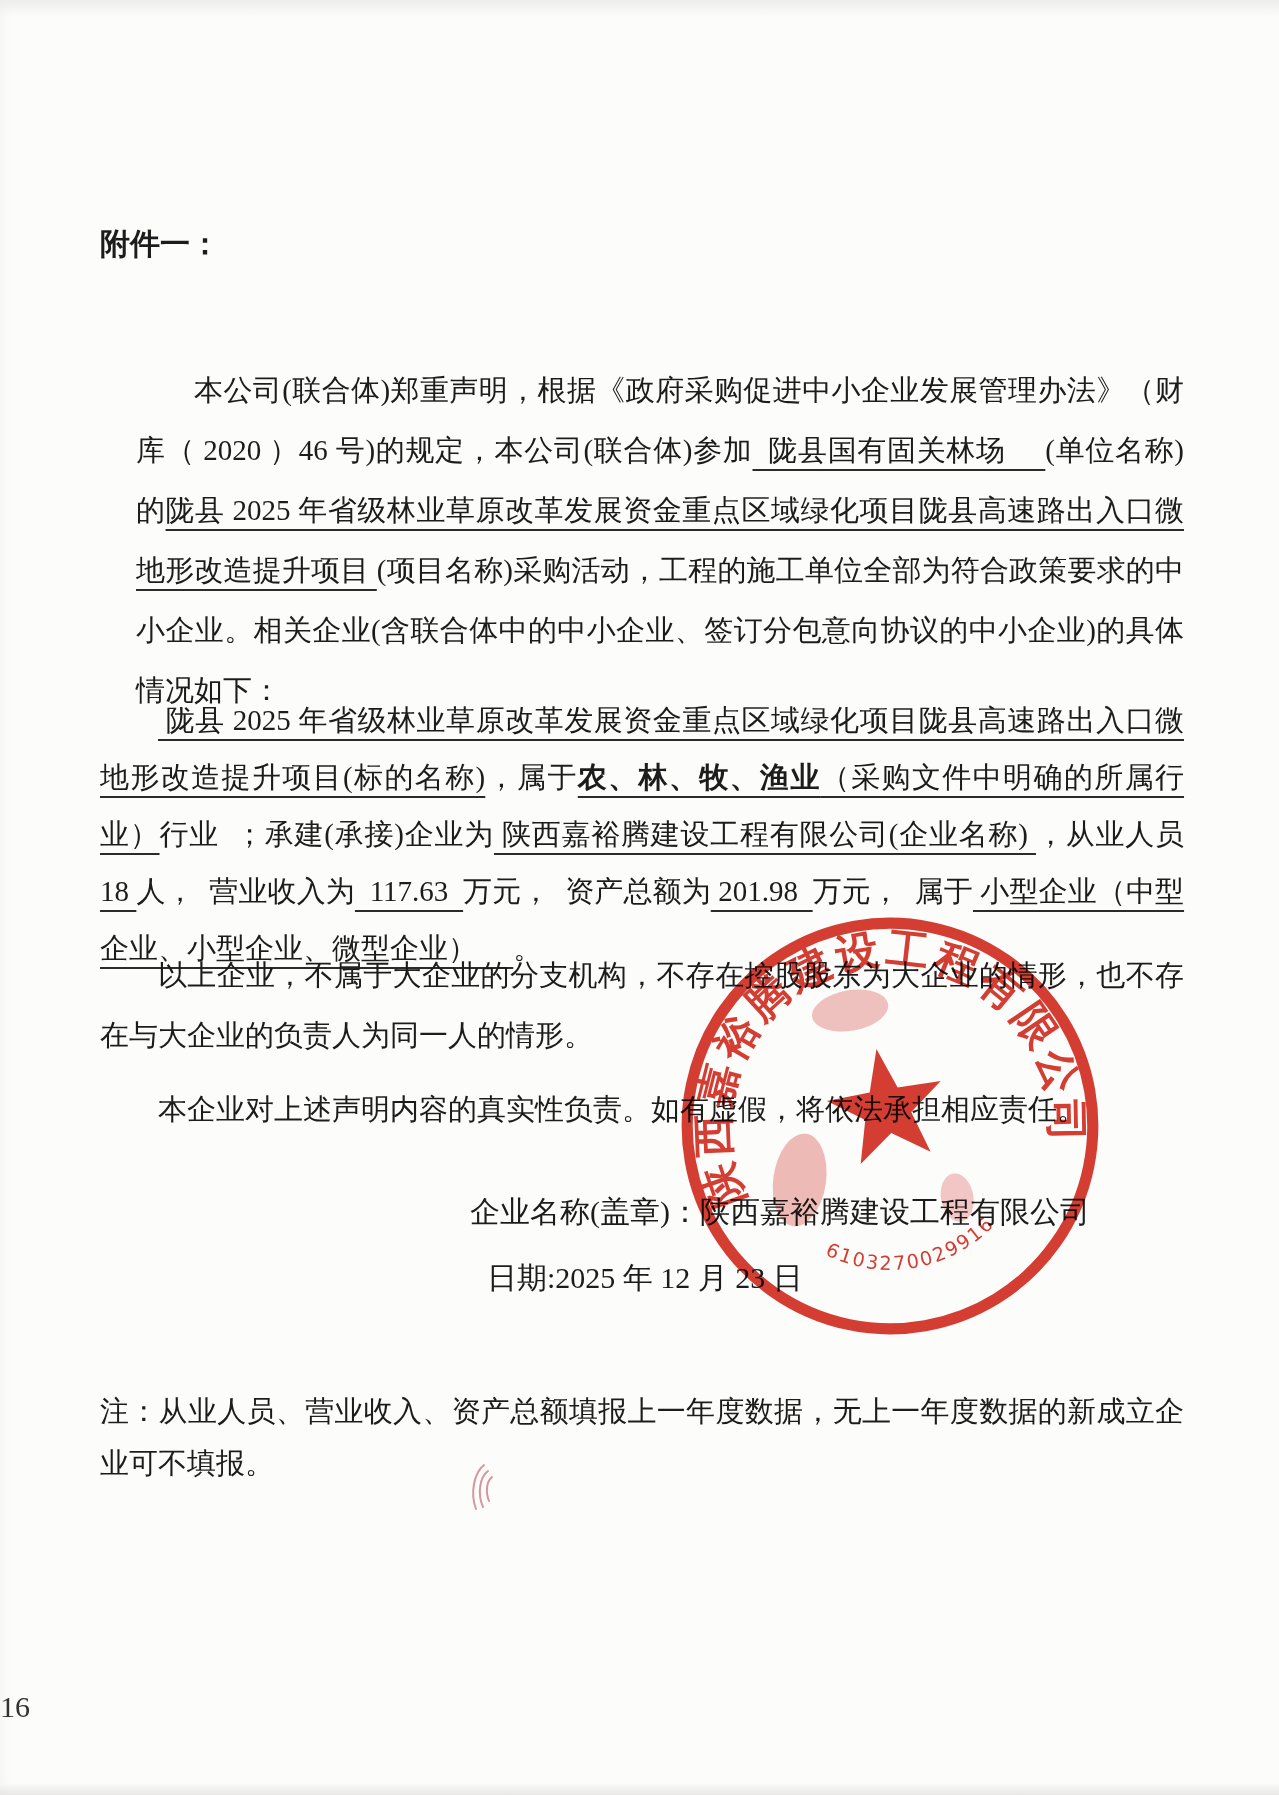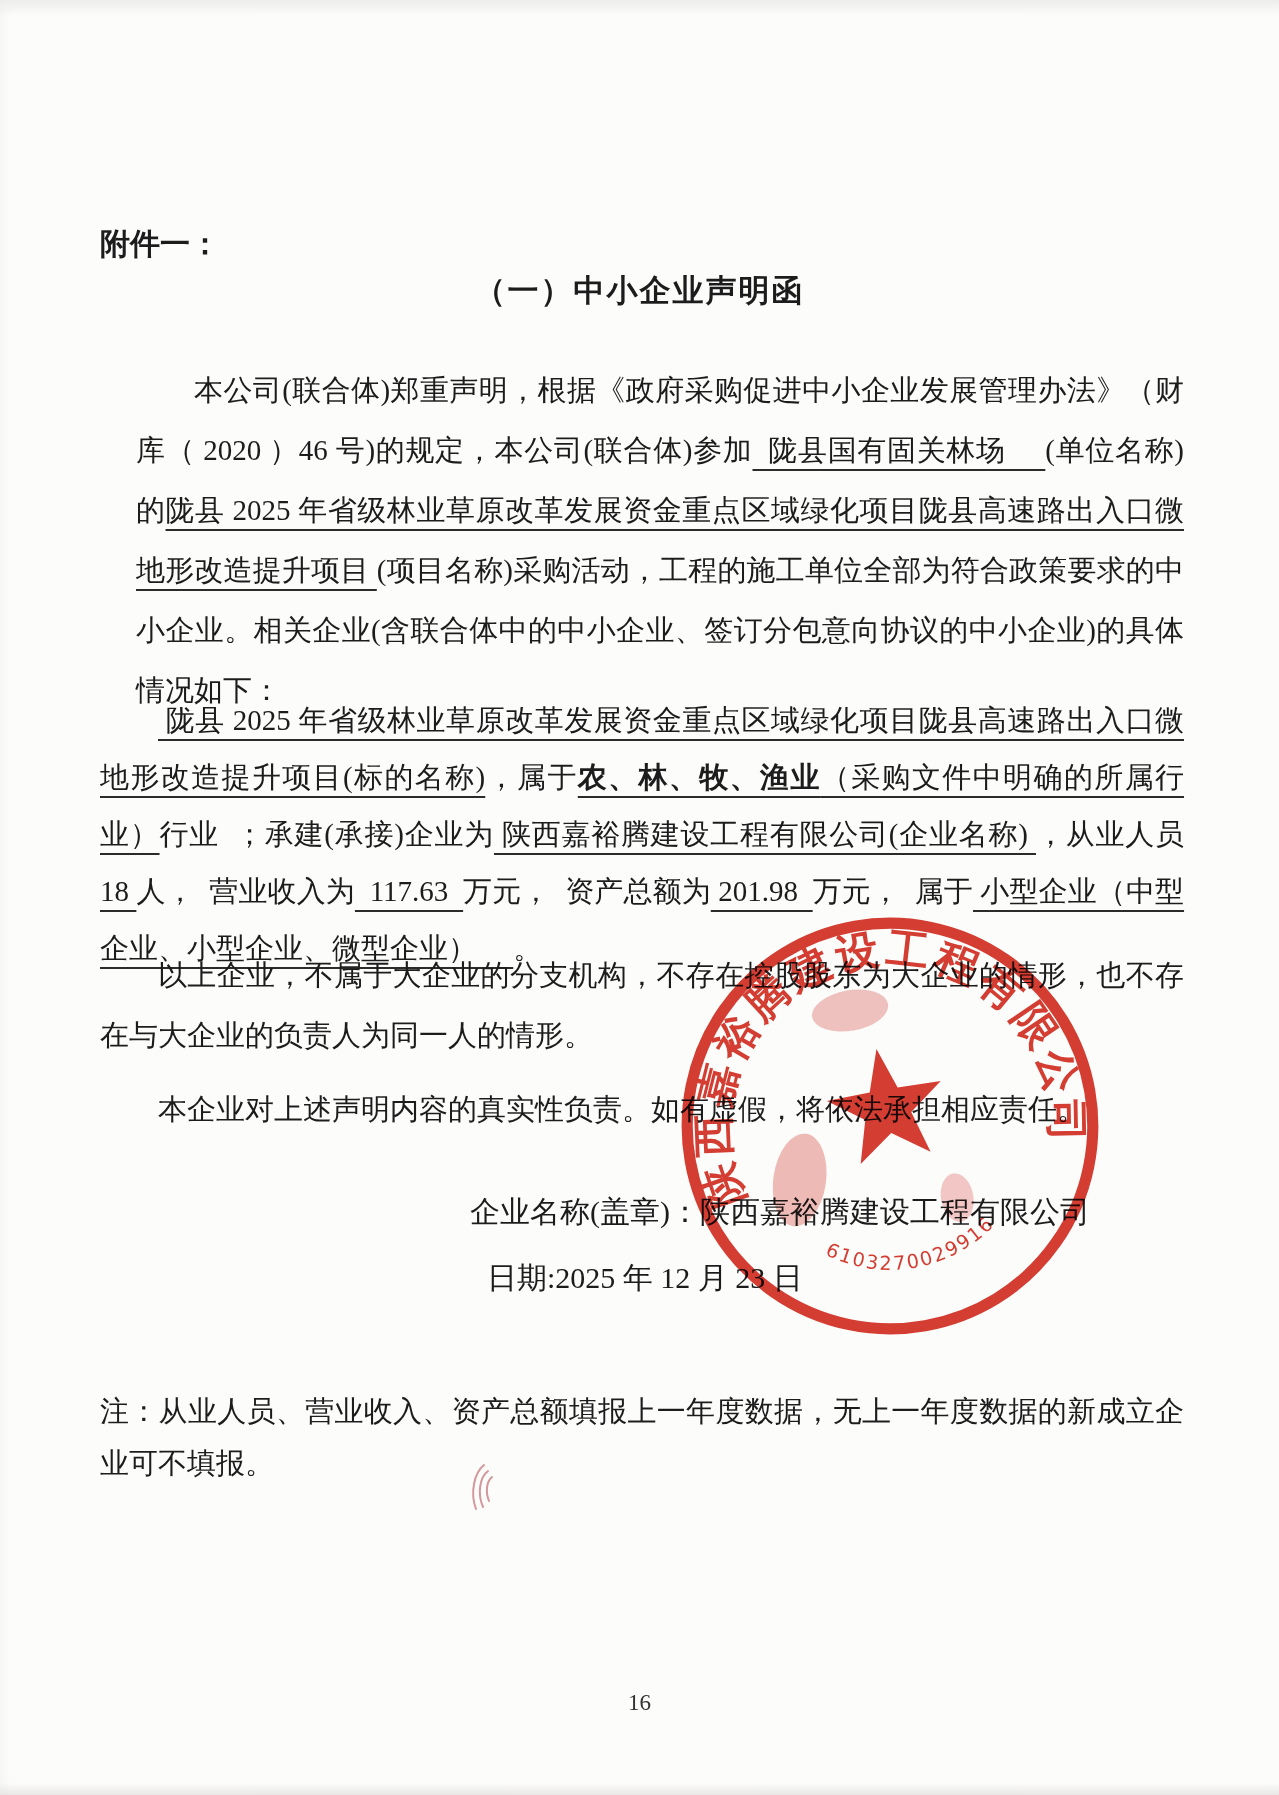--- a/index.html
+++ b/index.html
@@ -26,36 +26,35 @@
   .p-intro  { top:140px; line-height:46px; }
   .attach   { top:224px; font-weight:bold; font-size:30px; }
   .title    { top:270px; left:0; right:0; text-align:center; font-weight:bold; font-size:31px; letter-spacing:2px; }
   .p-declare{ top:360px; line-height:60px;margin-left:36px; }
   .p-target { top:692px; line-height:57px; }
   .p-nobranch{ top:945px; line-height:60px; }
   .p-resp   { top:1085px; line-height:48px; }
   .sig-line { position:absolute; left:470px; top:1192px; font-size:30px; margin:0; }
   .date-line{ position:absolute; left:487px; top:1258px; font-size:30px; margin:0; }
   .p-note   { top:1385px; line-height:52px; }
-  .page-num { position:absolute; left:0; right:0; top:1690px; text-align:center; font-size:23px; margin:0; color:#333; }
+  .page-num { position:absolute; left:0; right:0; top:1690px; text-align:left; font-size:30px; margin:0; color:#333; }
   .seal {
     position:absolute; left:672px; top:908px; width:436px; height:436px;
     mix-blend-mode:multiply; opacity:0.9;
   }
   .smudge { position:absolute; left:462px; top:1455px; width:40px; height:62px; opacity:0.55; }
 </style>
 </head>
 <body>
 
 <div class="page">
 
 
   <p class="blk attach">附件一：</p>
 
-  <p class="blk title">（一）中小企业声明函</p>
 
   <p class="blk indent p-declare"><span>本公司(联合体)郑重声明，根据《政府采购促进中小企业发展管理办法》（财库（ 2020 ）46 号)的规定，本公司(联合体)参加</span><span class="u">&nbsp;&nbsp;陇县国有固关林场&nbsp;&nbsp;&nbsp;&nbsp;&nbsp;</span><span>(单位名称)的</span><span class="u">陇县 2025 年省级林业草原改革发展资金重点区域绿化项目陇县高速路出入口微地形改造提升项目&nbsp;</span><span>(项目名称)采购活动，工程的施工单位全部为符合政策要求的中小企业。相关企业(含联合体中的中小企业、签订分包意向协议的中小企业)的具体情况如下：</span></p>
 
   <p class="blk indent p-target"><span class="u">&nbsp;陇县 2025 年省级林业草原改革发展资金重点区域绿化项目陇县高速路出入口微地形改造提升项目(标的名称)</span><span>，属于</span><span class="u b">农、林、牧、渔业</span><span class="u">（采购文件中明确的所属行业）</span><span>行业&nbsp;&nbsp;；承建(承接)企业为</span><span class="u">&nbsp;陕西嘉裕腾建设工程有限公司(企业名称)&nbsp;</span><span>，从业人员</span><span class="u">18&nbsp;</span><span>人，&nbsp;&nbsp;营业收入为</span><span class="u">&nbsp;&nbsp;117.63&nbsp;&nbsp;</span><span>万元，&nbsp;&nbsp;资产总额为</span><span class="u">&nbsp;201.98&nbsp;&nbsp;</span><span>万元，&nbsp;&nbsp;属于</span><span class="u">&nbsp;小型企业（中型企业、小型企业、微型企业）&nbsp;&nbsp;&nbsp;&nbsp;&nbsp;</span><span>。</span></p>
 
   <p class="blk indent p-nobranch">以上企业，不属于大企业的分支机构，不存在控股股东为大企业的情形，也不存在与大企业的负责人为同一人的情形。</p>
 
   <p class="blk indent p-resp">本企业对上述声明内容的真实性负责。如有虚假，将依法承担相应责任。</p>
 
   <p class="sig-line"><span>企业名称(盖章)：</span><span>陕西嘉裕腾建设工程有限公司</span></p>

